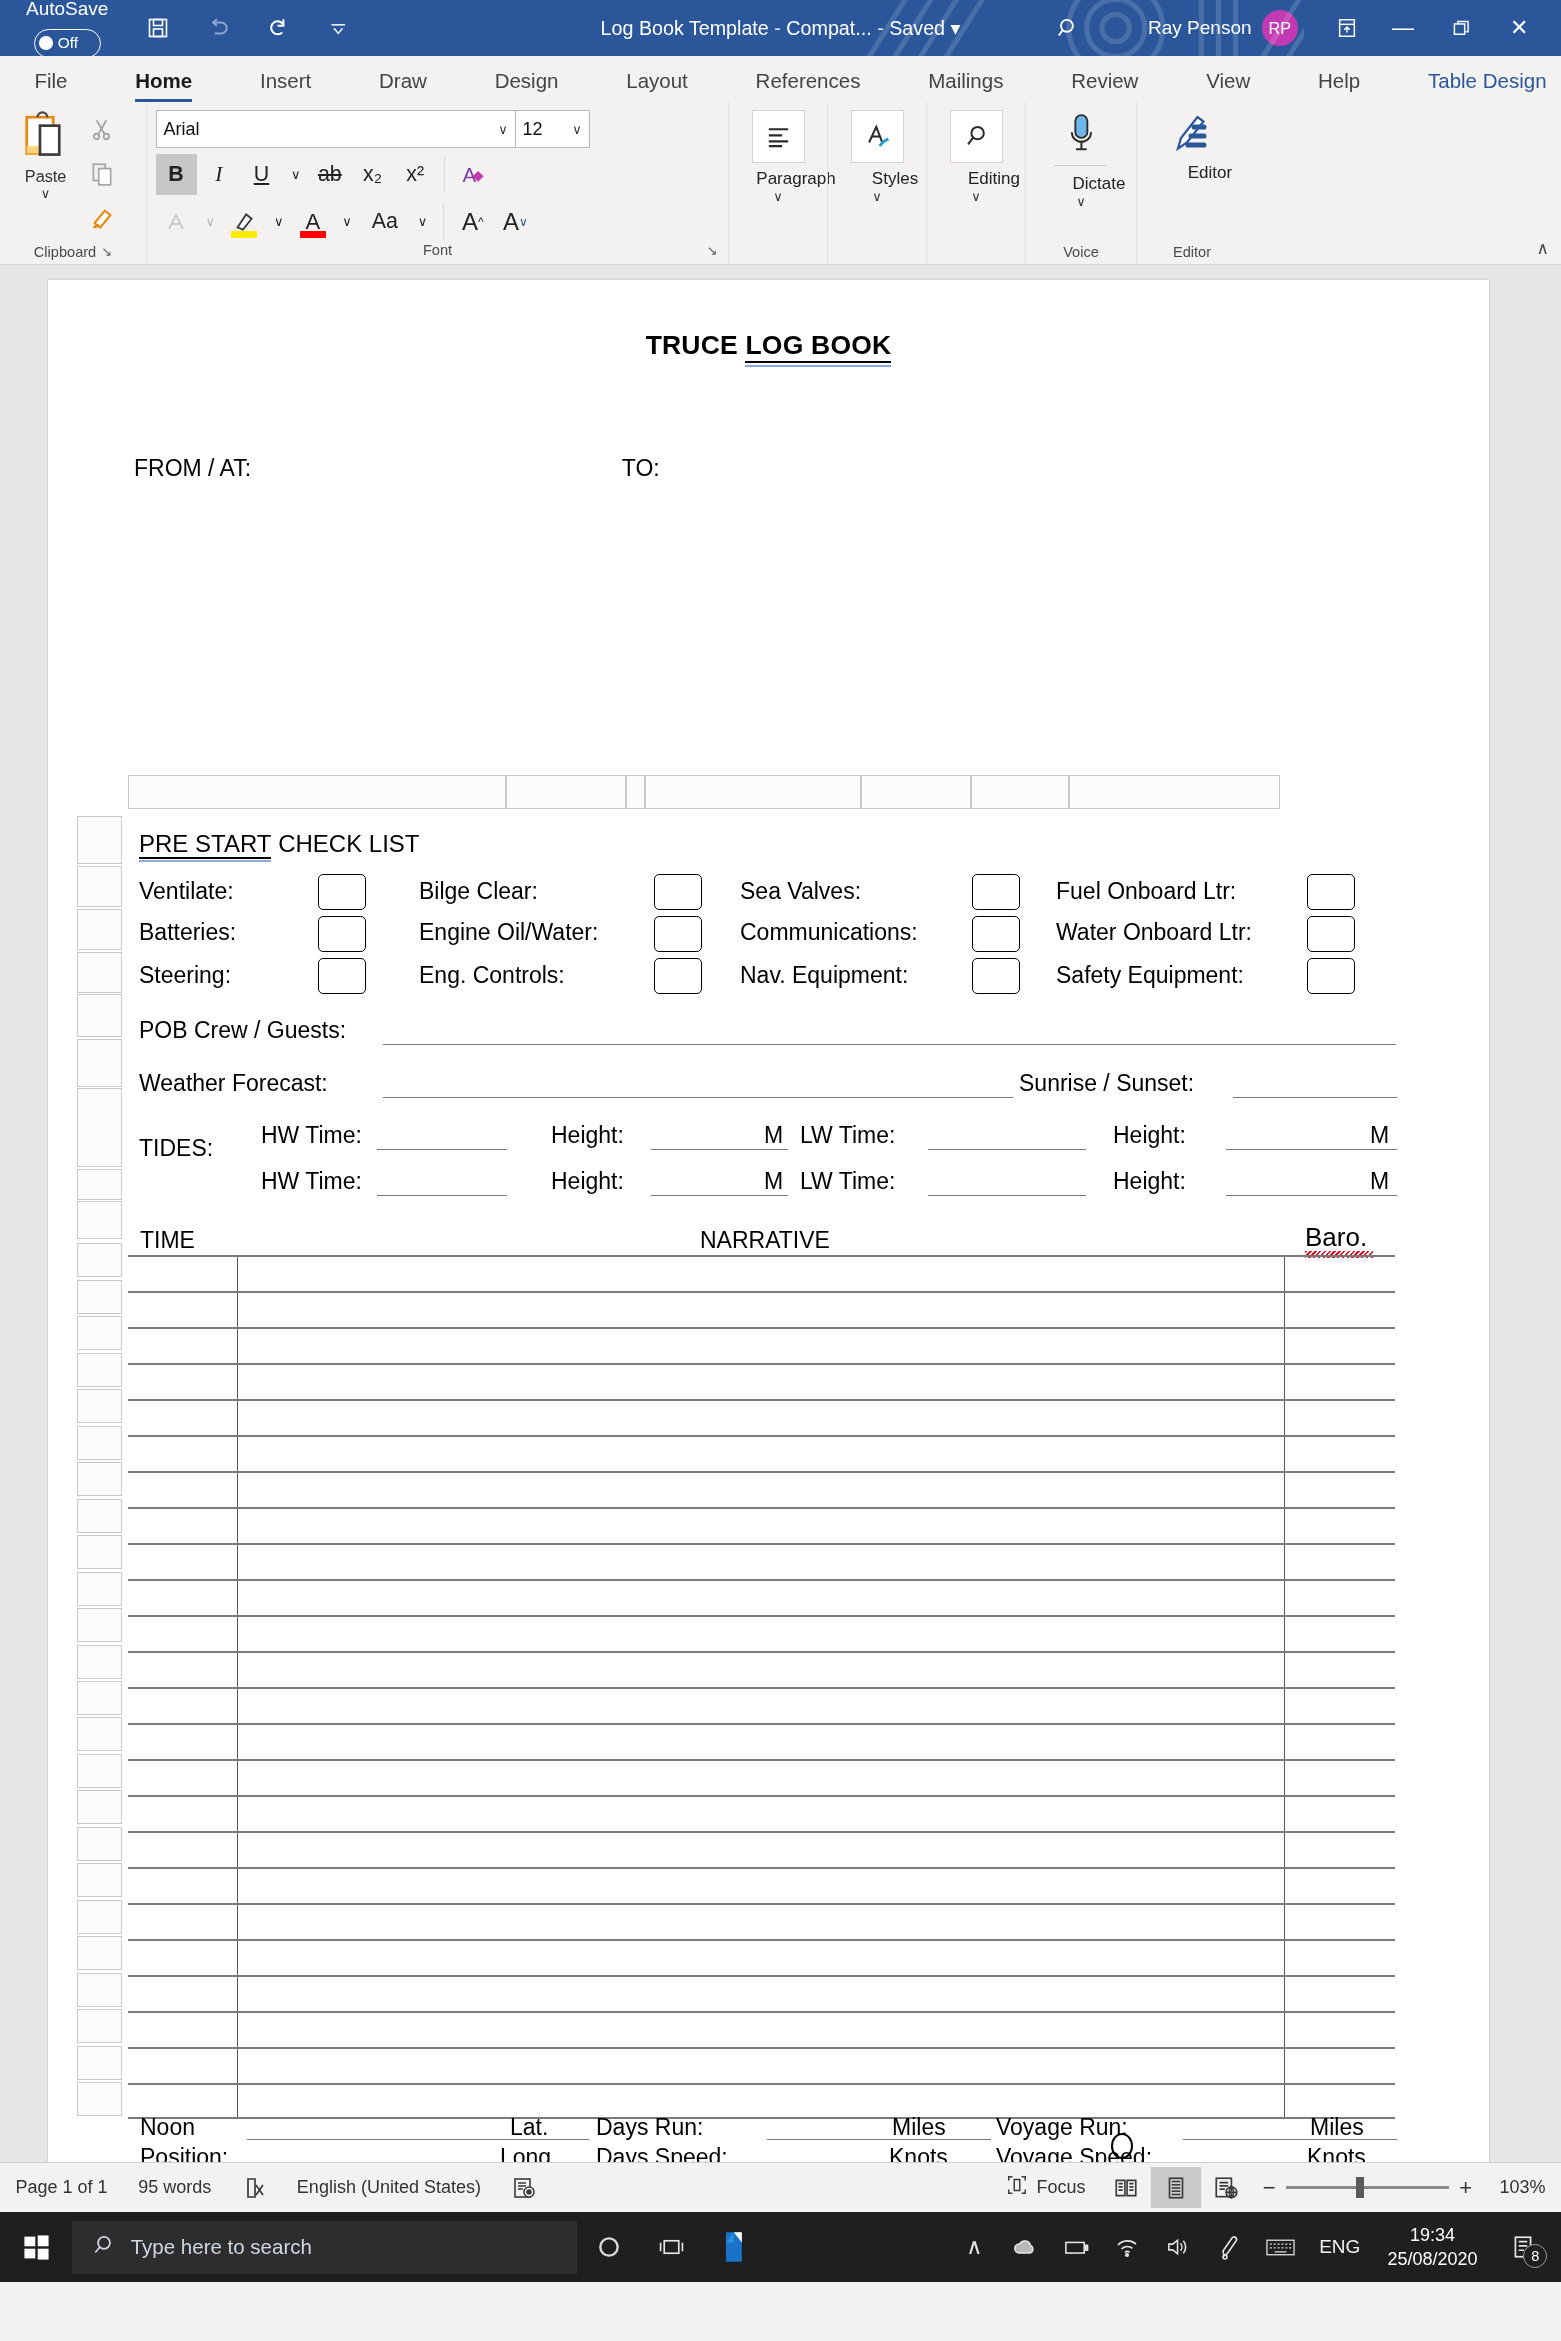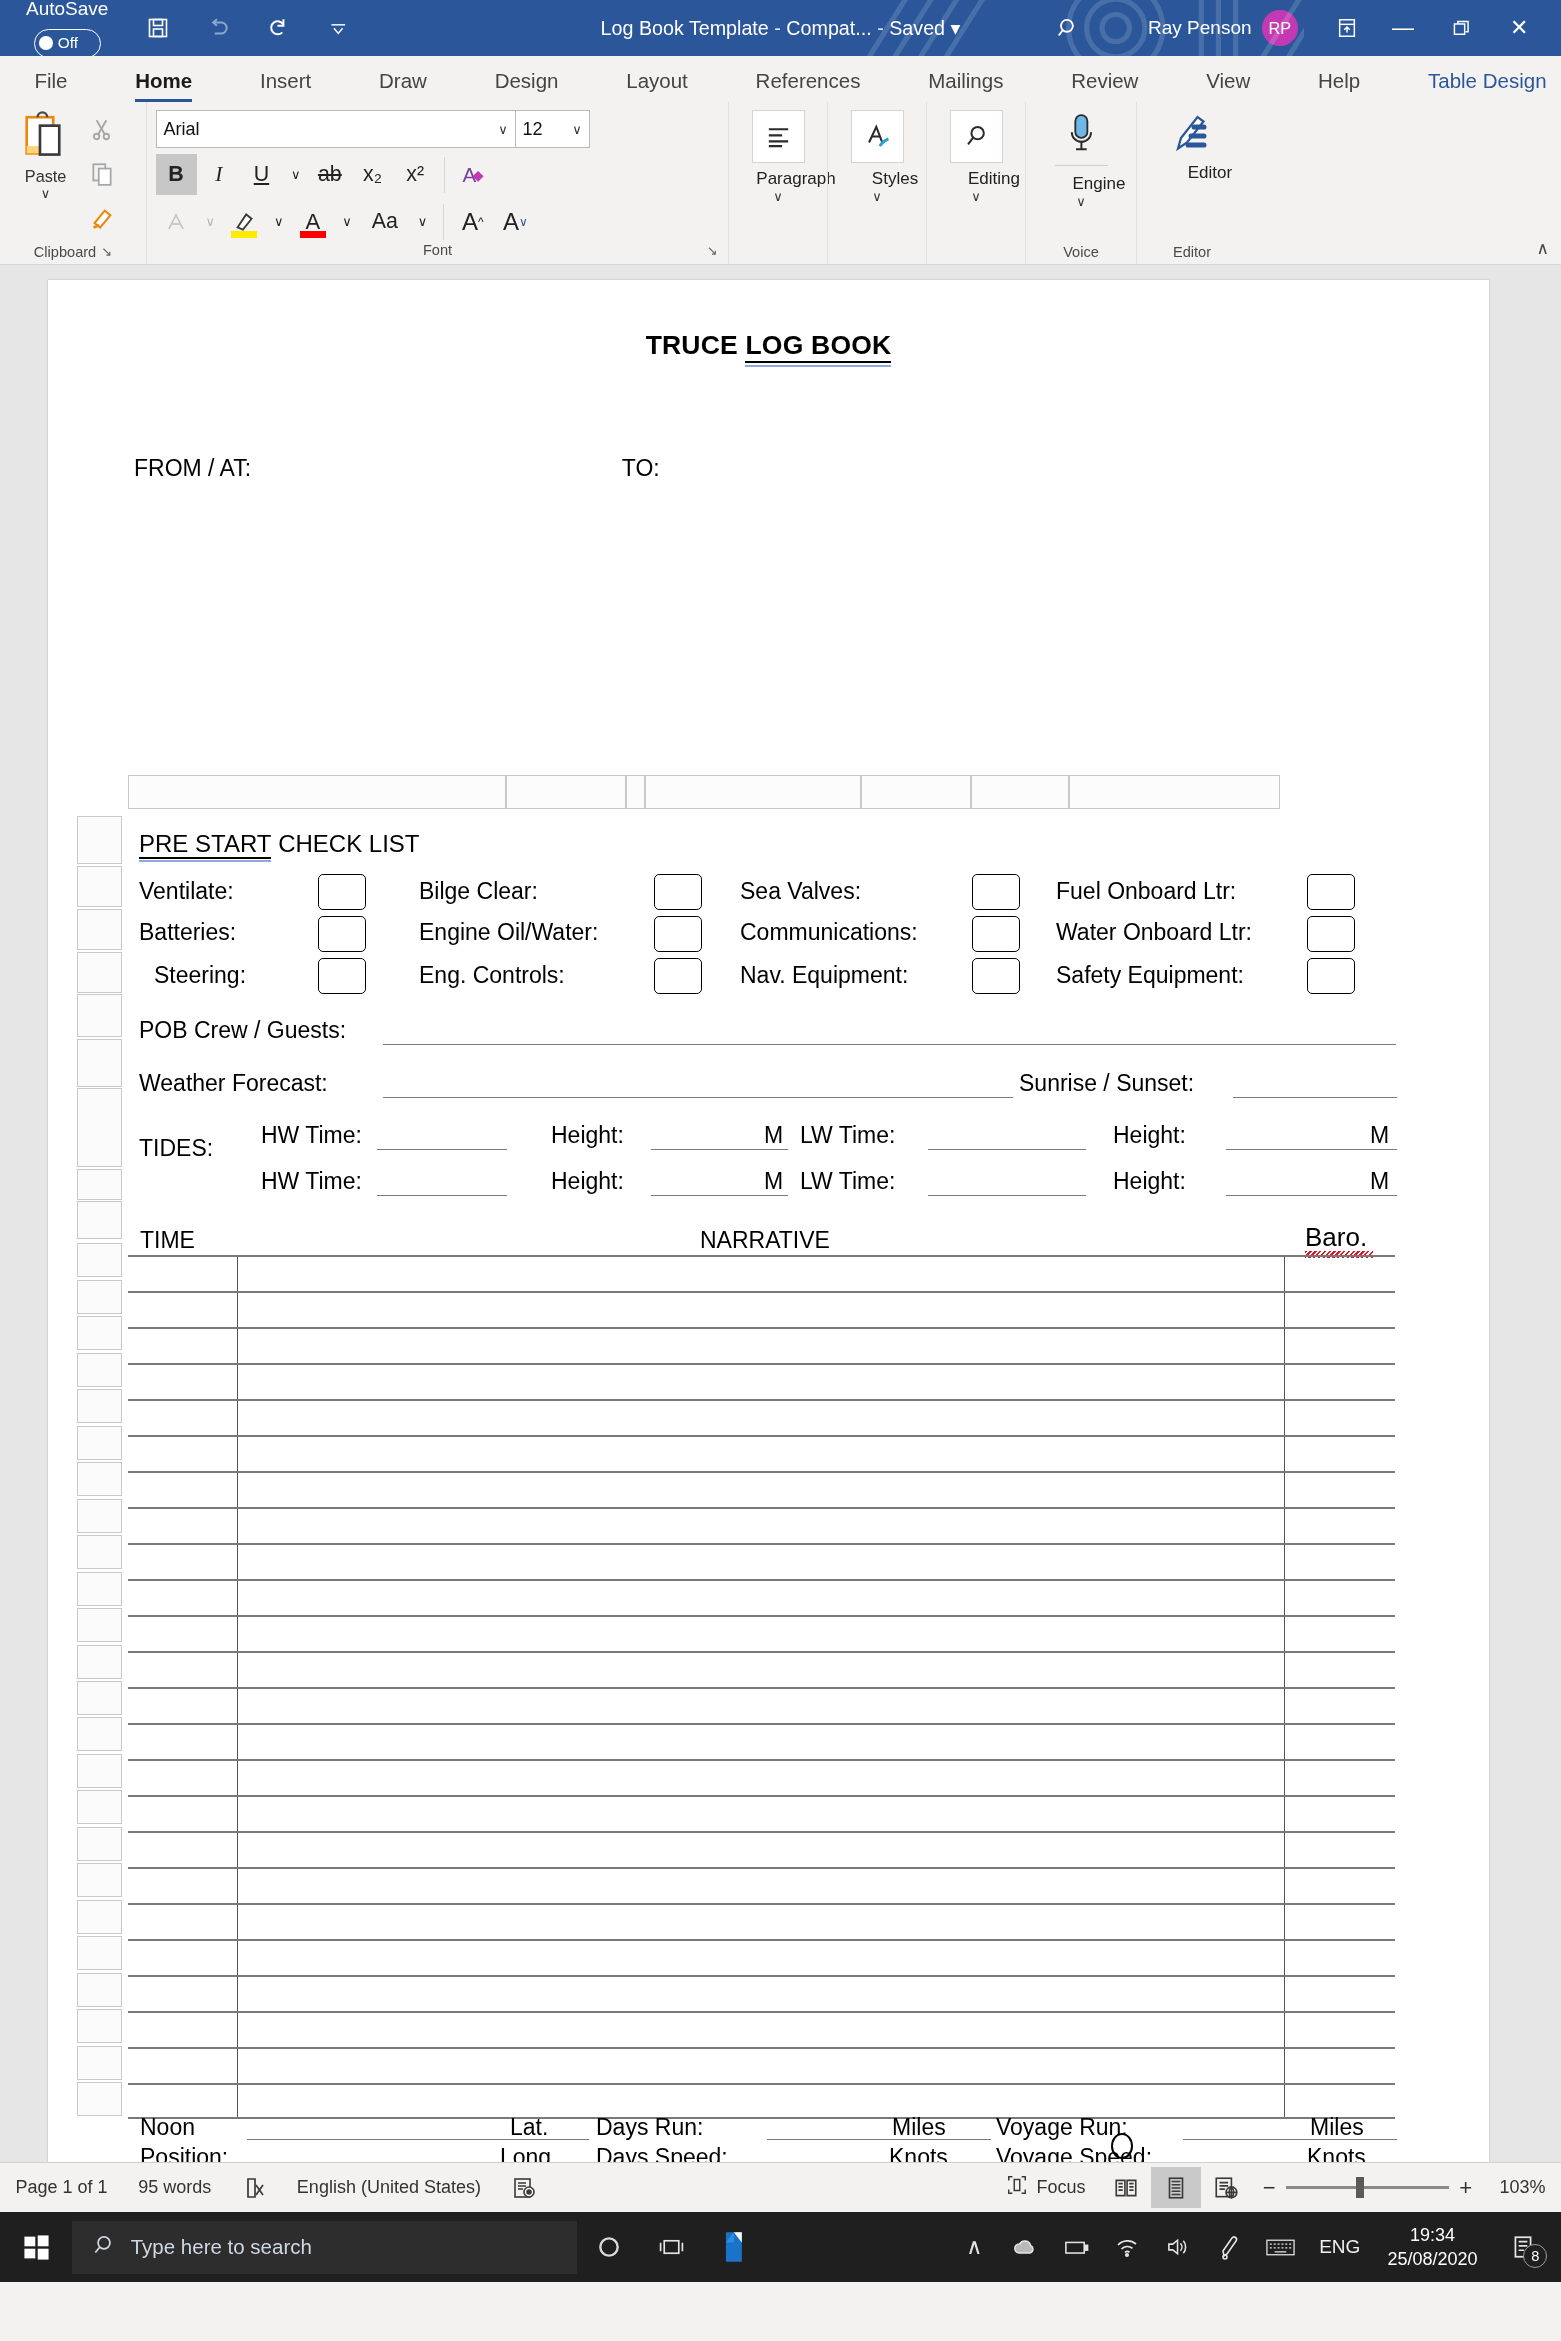--- a/index.html
+++ b/index.html
@@ -506,21 +506,21 @@
     <div class="group-body">
         <div class="grp-col">
       <span style="margin-top:6.8px">
         <svg width="34" height="46" viewBox="0 0 24 32" fill="none">
           <rect x="8" y="2" width="8.5" height="16" rx="4.2" fill="#6fb7e8" stroke="#2b2b2b" stroke-width="1.3"></rect>
           <path d="M5.5 14 a6.8 6.8 0 0 0 13.6 0" stroke="#2b2b2b" stroke-width="1.4" fill="none"></path>
           <path d="M12.3 21 V26 M8.5 26 H16" stroke="#2b2b2b" stroke-width="1.4"></path>
         </svg>
       </span>
       <span style="width:53px;height:0.9px;background:#d0d0d0;margin:3.4px 0"></span>
-      <span class="cap">Engine</span>
+      <span class="cap">Dictate</span>
       <span class="chev">∨</span>
     </div>
       </div>
     <div class="group-label">Voice</div>
   </div>
 
   <div class="group simple-grp" style="width:111px">
     <div class="group-body">
         <div class="grp-col">
       <span style="margin-top:6.8px">
@@ -575,21 +575,21 @@
   <div class="gutter-cell" style="top:823px;height:79px"></div>
   <div class="gutter-cell" style="top:904px;height:31px"></div>
   <div class="gutter-cell" style="top:936px;height:38px"></div>
 
   <div class="prestart">
     <span class="u">PRE START</span><span> CHECK LIST</span>
   </div>
 
   <div class="cl" style="left:139px; top:613px">Ventilate:</div>
   <div class="cl" style="left:139px; top:654px">Batteries:</div>
-  <div class="cl" style="left:154px; top:697px">Steering:</div>
+  <div class="cl" style="left:139px; top:697px">Steering:</div>
   <div class="chk" style="left:318px; top:609px"></div>
   <div class="chk" style="left:318px; top:651px"></div>
   <div class="chk" style="left:318px; top:693px"></div>
 
   <div class="cl" style="left:419px; top:613px">Bilge Clear:</div>
   <div class="cl" style="left:419px; top:654px">Engine Oil/Water:</div>
   <div class="cl" style="left:419px; top:697px">Eng. Controls:</div>
   <div class="chk" style="left:654px; top:609px"></div>
   <div class="chk" style="left:654px; top:651px"></div>
   <div class="chk" style="left:654px; top:693px"></div>

